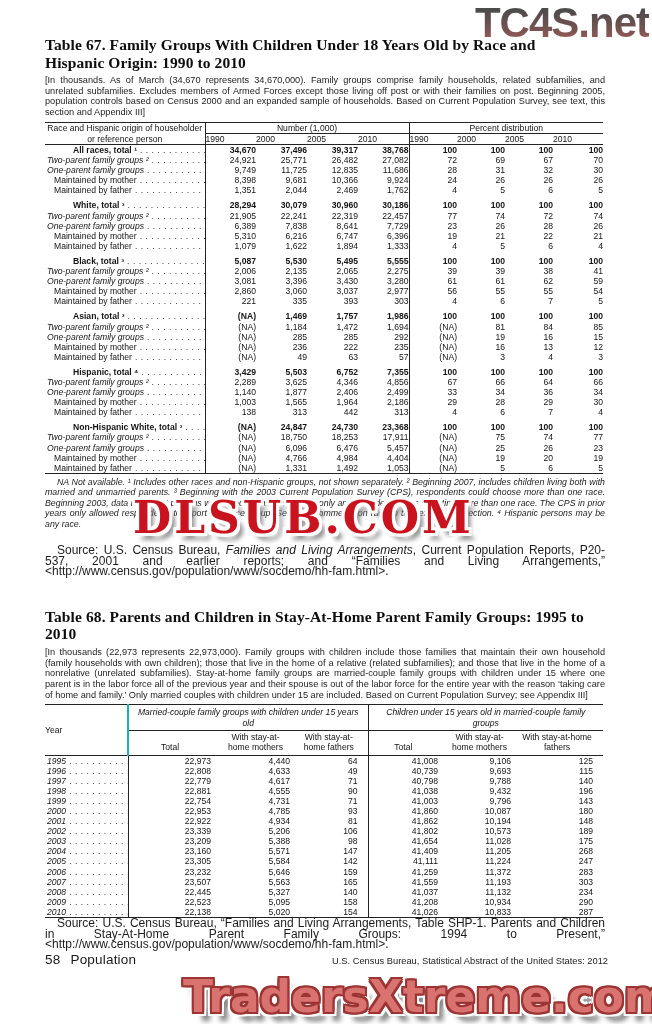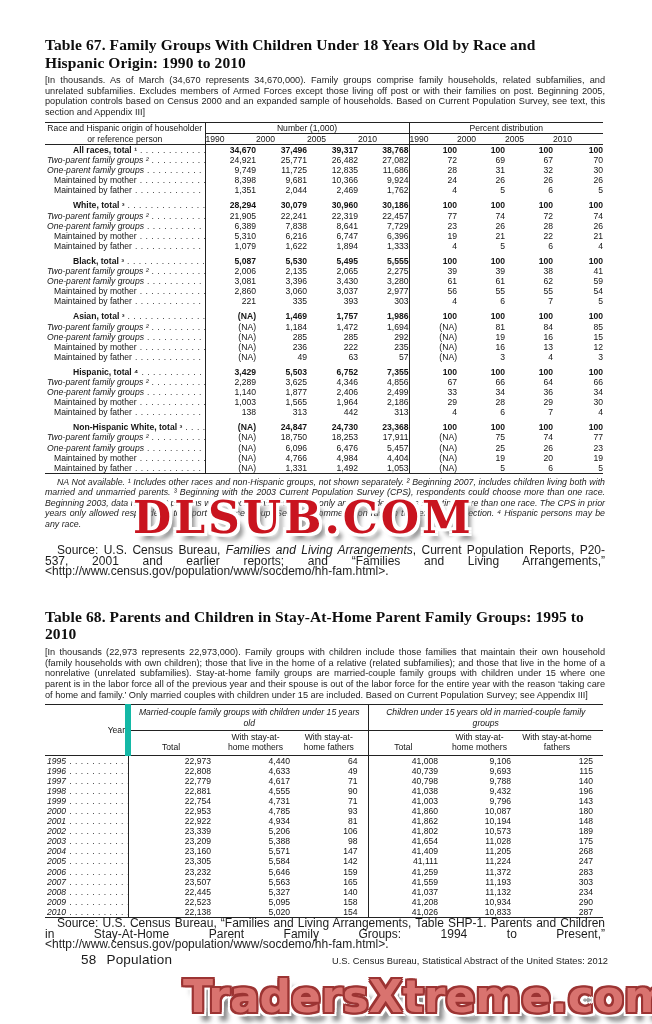--- a/index.html
+++ b/index.html
@@ -38,32 +38,32 @@
   .ind-sub .txt{padding-left:9px;}
   tr.gap td{padding-top:5px;}
 
   .footnote{font-size:8.8px;line-height:10.5px;text-align:justify;text-indent:12px;width:560px;
             margin:3px 0 16px 0;color:#1c1c1c;font-style:italic;}
   .source{font-size:12px;line-height:10.5px;text-align:justify;text-indent:12px;width:560px;
           margin:0 0 0 0;color:#1c1c1c;}
   .source .it{font-style:italic;}
 
   .t68-wrap{margin-top:31px;}
-  .t68t .year-h{text-align:right;vertical-align:middle;border-right:6px solid #14b8a6;}
+  .t68t .year-h{text-align:left;vertical-align:middle;border-right:2px solid #14b8a6;}
   .t68t .subh{text-align:center;vertical-align:bottom;padding:1px 10px 2px 0;border-bottom:1.2px solid #222;line-height:10.3px;margin-top:40px;}
   .t68t .gcell{text-align:center;padding:2px 4px;line-height:10.3px;border-bottom:1px solid #222;font-style:italic;}
   .t68t .g1{border-right:1px solid #222;}
   .t68t .ycol{border-right:1px solid #222;}
   .t68t .num{padding-right:10px;}
   .t68t .f1{border-right:1px solid #222;}
   .t68t .yh-bottom{border-bottom:1.2px solid #222;}
 
   
   .footer{position:absolute;left:45px;right:44px;top:952px;display:flex;justify-content:space-between;align-items:baseline;}
-  .footer .pageno{font-size:13.5px;color:#1a1a1a;letter-spacing:.2px;margin-left:36px;}
+  .footer .pageno{font-size:13.5px;color:#1a1a1a;letter-spacing:.2px;}
   .footer .pageno b{font-weight:normal;margin-right:10px;}
   .footer .credit{font-size:9.3px;color:#222;}
 
   
   .wm-top{position:absolute;top:0px;right:3px;font-family:"Liberation Sans",sans-serif;font-weight:bold;
           font-size:42px;letter-spacing:-1px;line-height:46px;
           background:linear-gradient(180deg,#3f3f3f 22%,#6b4643 62%,#9a524d 92%);
           -webkit-background-clip:text;background-clip:text;color:transparent;opacity:.93;}
   .wm-mid{position:absolute;top:492px;left:133px;font-family:"DejaVu Serif",serif;font-weight:bold;
           font-size:44px;letter-spacing:3px;color:#c9141f;white-space:nowrap;
@@ -864,15 +864,16 @@
 
       <p class="source">Source:  U.S. Census Bureau, “Families and Living Arrangements, Table SHP-1. Parents and Children in Stay-At-Home Parent Family Groups: 1994 to Present,” &lt;http://www.census.gov/population/www/socdemo/hh-fam.html&gt;.</p>
     </div>
   </div>
 
   <div class="footer">
     <span class="pageno"><b>58</b><span>Population</span></span>
     <span class="credit">U.S. Census Bureau, Statistical Abstract of the United States: 2012</span>
   </div>
 
+  <div class="wm-top">TC4S.net</div>
   <div class="wm-mid" style="color: rgb(201, 20, 31);">DLSUB.COM</div>
   <div class="wm-bottom" style="color: rgb(217, 115, 111);">TradersXtreme.com</div>
 </div>
 
 </body></html>

